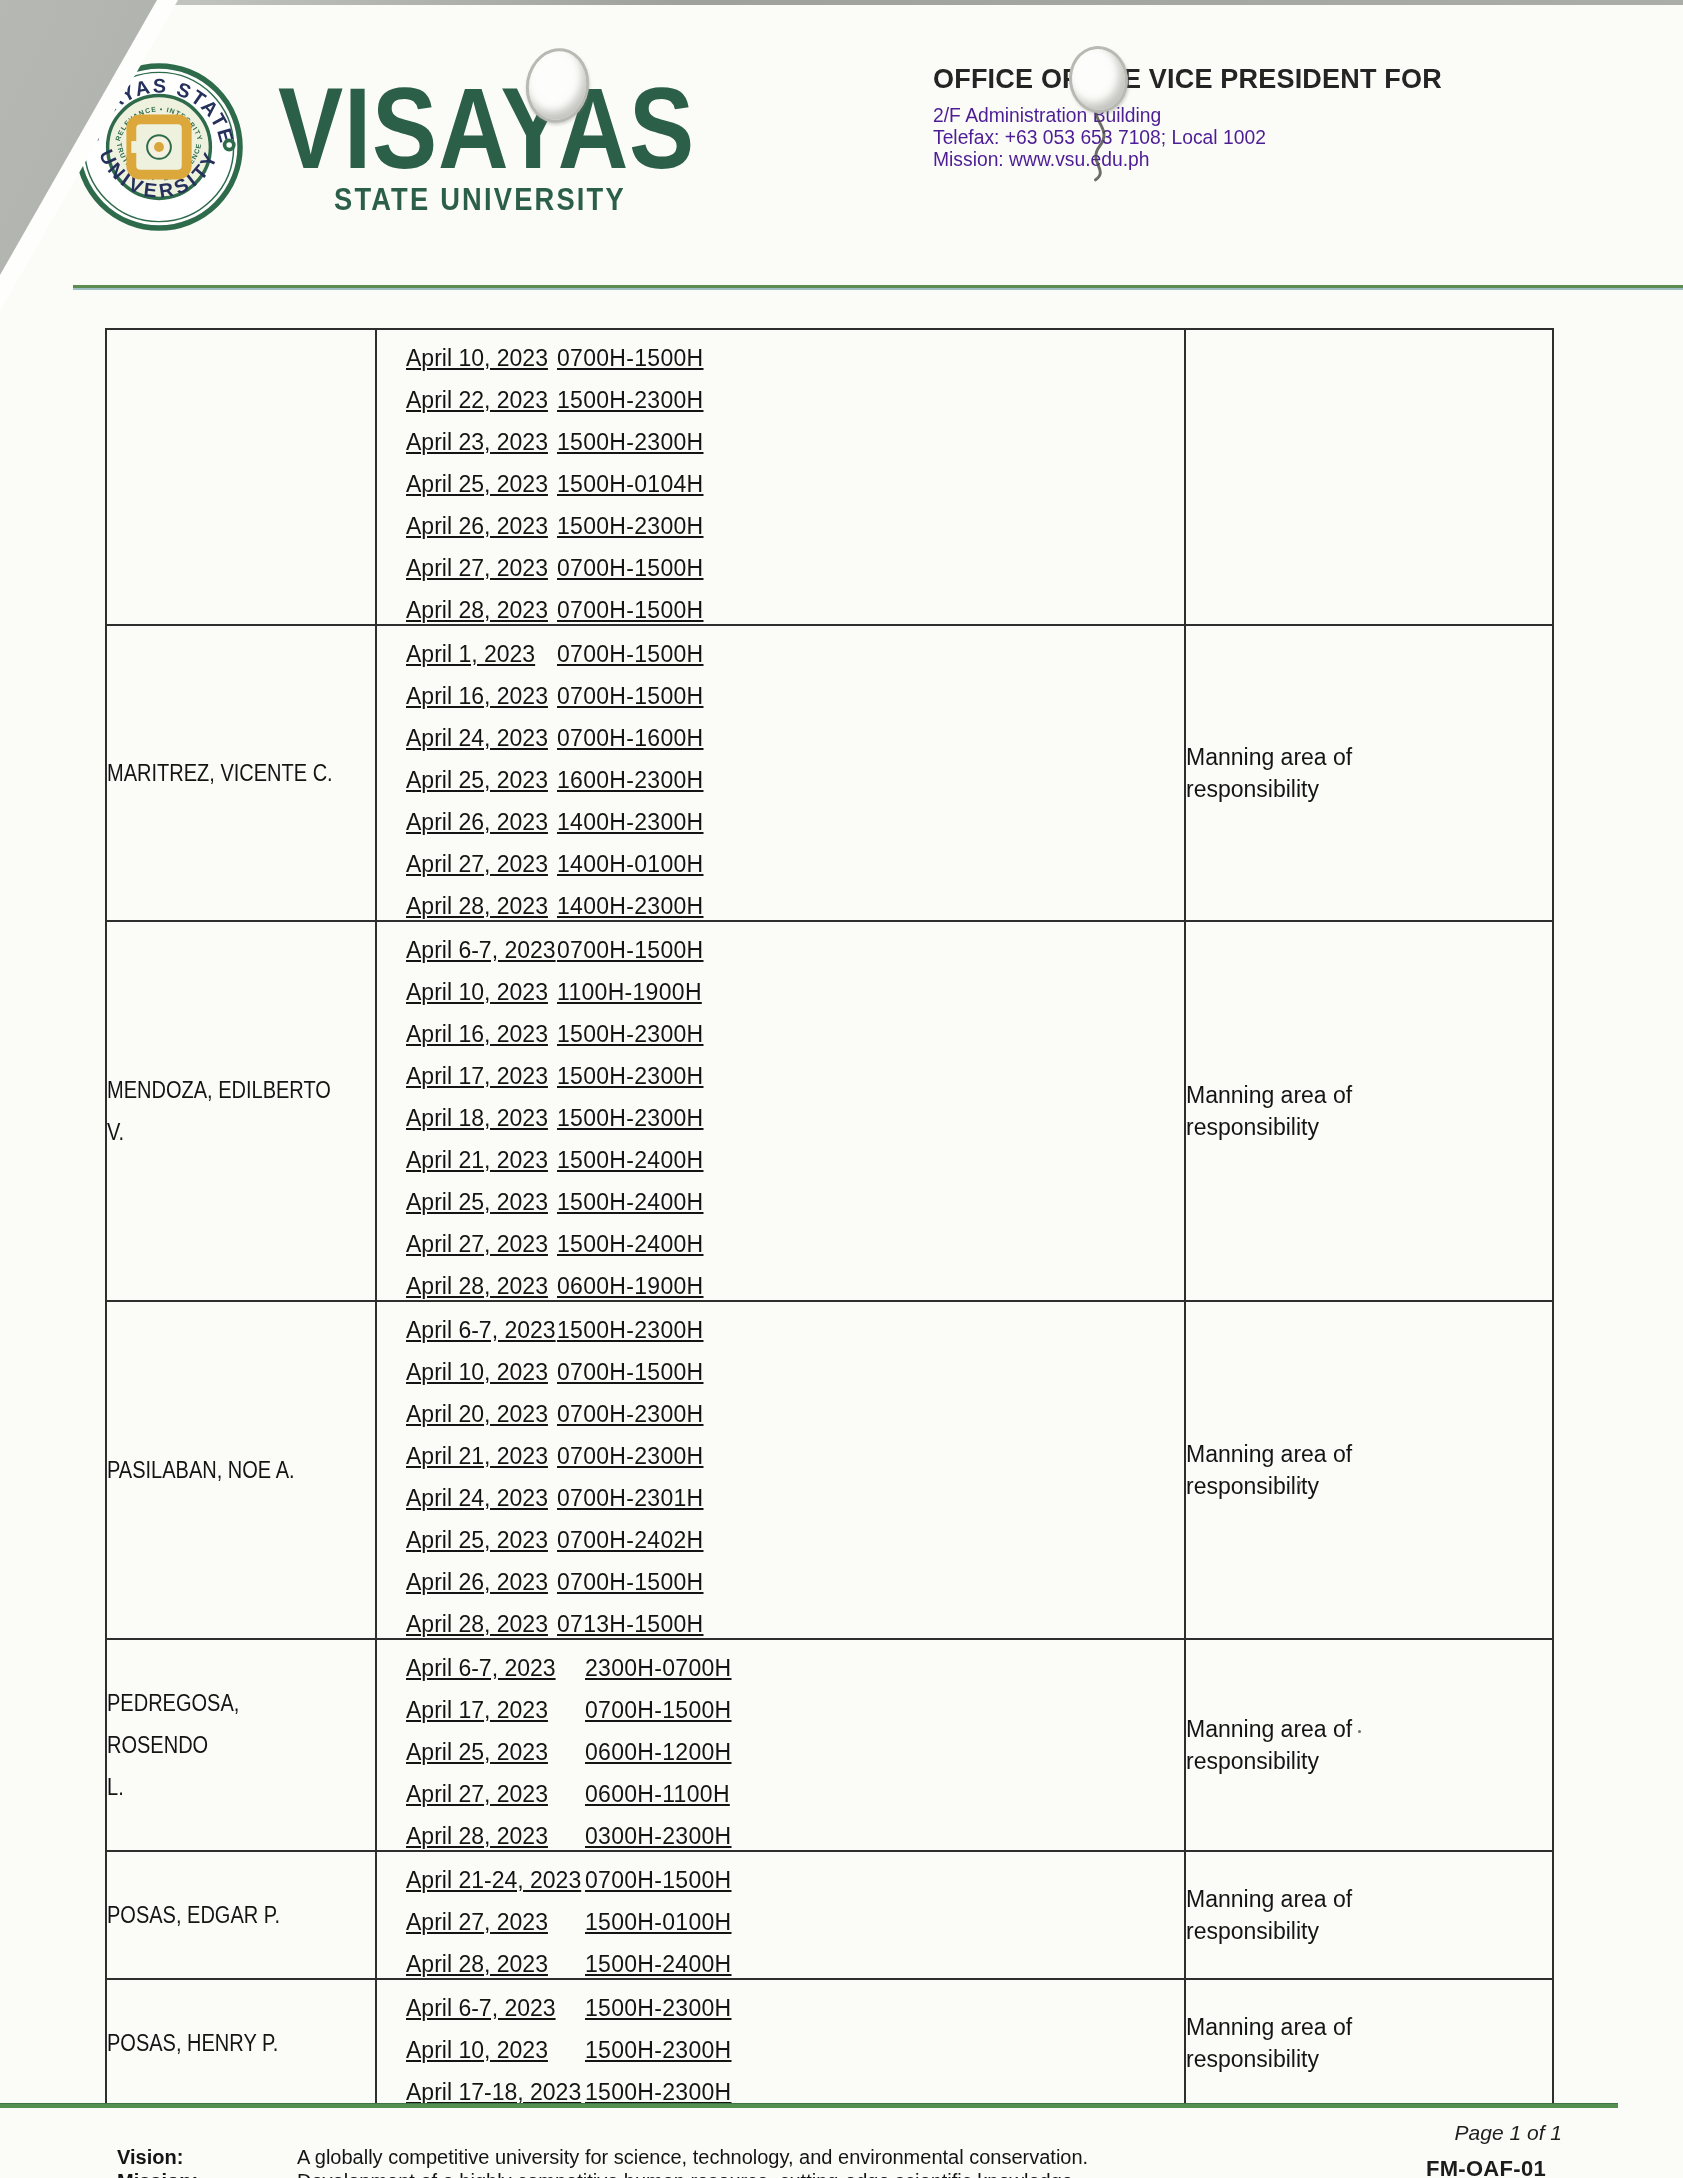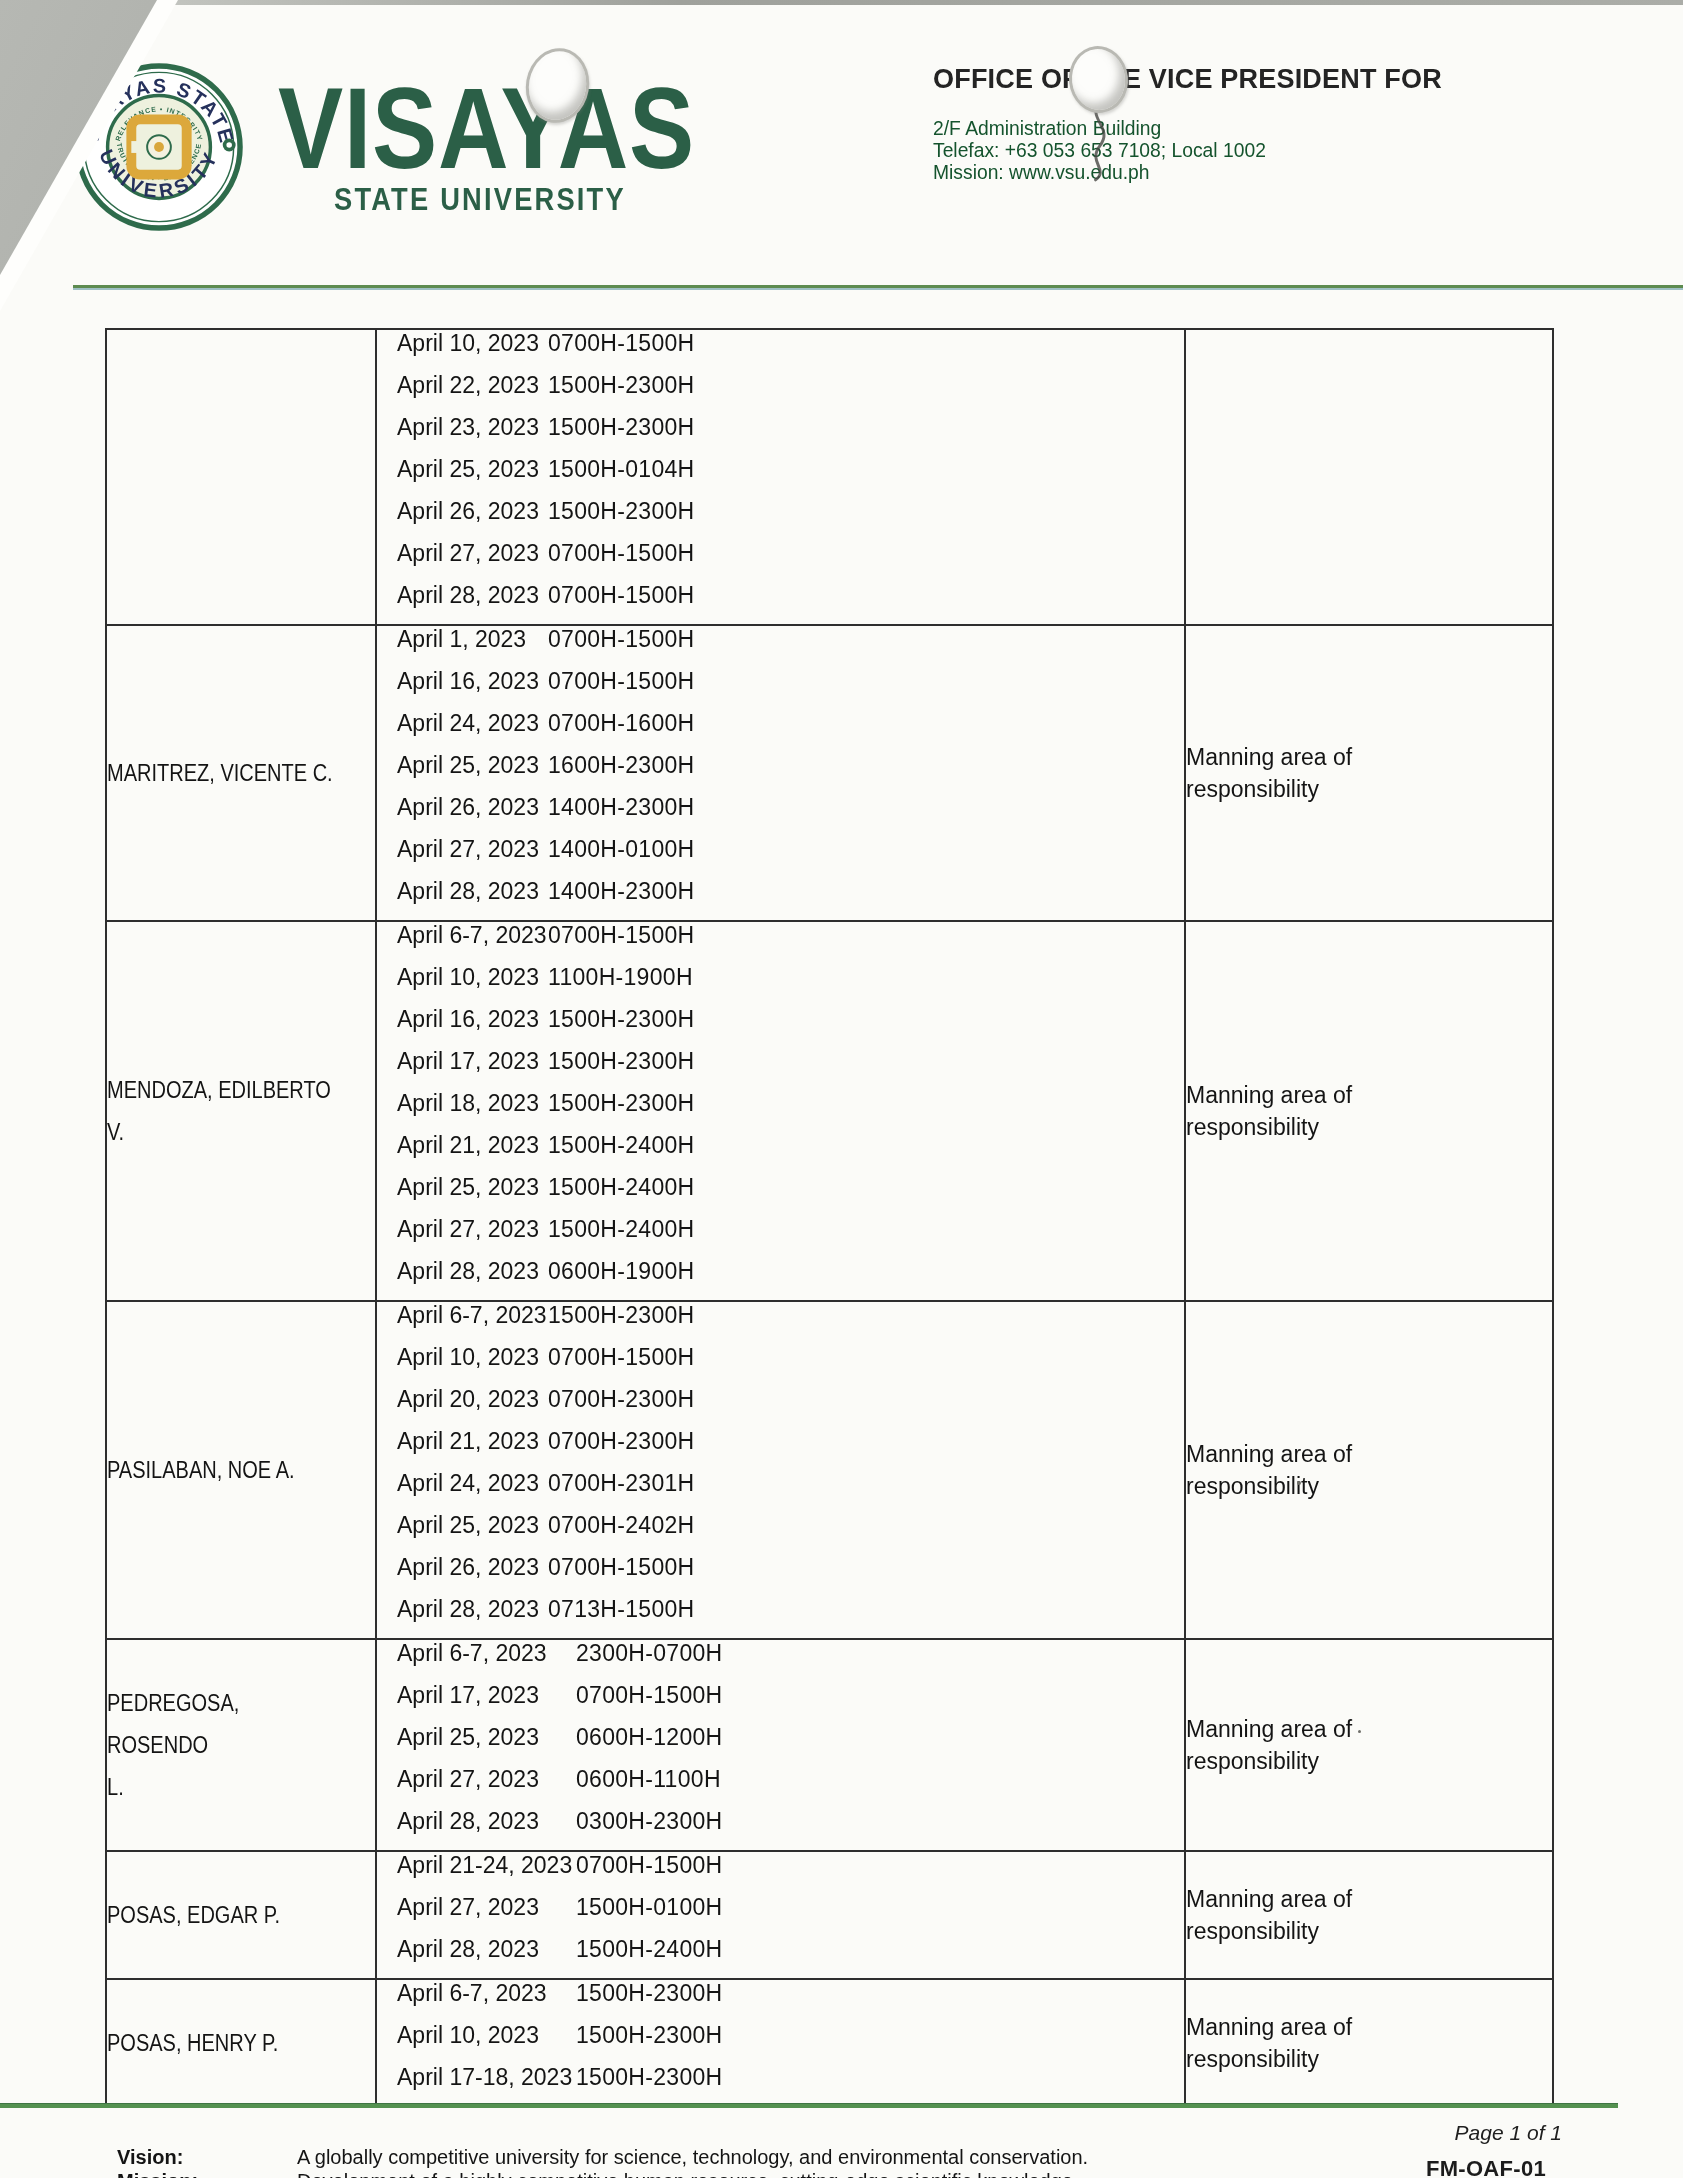--- a/index.html
+++ b/index.html
@@ -31,33 +31,33 @@
 
   
   .seal{position:absolute;left:73px;top:59px;width:172px;height:176px;z-index:2;}
   .wm-main{position:absolute;left:278px;top:79px;font-size:115px;line-height:99px;
     font-weight:bold;color:#2b5f47;letter-spacing:1px;
     transform:scaleX(.85);transform-origin:0 0;white-space:nowrap;}
   .wm-sub{position:absolute;left:334px;top:182px;font-size:31px;font-weight:bold;
     color:#2b5f47;letter-spacing:2.5px;transform:scaleX(.88);transform-origin:0 0;white-space:nowrap;}
   .office{position:absolute;left:933px;top:61px;width:693px;}
   .office-title{font-size:27px;font-weight:bold;line-height:36px;color:#242424;letter-spacing:0.2px;}
-  .office-info{margin-top:21px;font-size:19.3px;line-height:22px;color:#14532d;}
+  .office-info{margin-top:8px;font-size:19.3px;line-height:22px;color:#4c1d95;}
   .green-rule{position:absolute;left:73px;right:0;top:285px;height:5px;
     background:linear-gradient(#5d8b50 0 58%,#9dbfc4 58% 100%);}
 
   
   table.roster{position:absolute;left:105px;top:328px;width:1447px;
     border-collapse:collapse;table-layout:fixed;}
   table.roster td{border:2px solid #2e2e2e;padding:0;vertical-align:middle;}
   td.name-cell{vertical-align:top;padding:4px 4px 0 12px;}
   .name-text{display:inline-block;font-size:23px;line-height:42px;color:#141414;
     white-space:pre-line;transform:scaleX(.87);transform-origin:0 0;}
   td.sched-cell{vertical-align:top;padding-top:2px;}
-  .srow{height:42px;display:flex;align-items:flex-start;padding-left:20px;font-size:23px;color:#141414;}
+  .srow{height:42px;display:flex;align-items:flex-end;padding-left:29px;font-size:23px;color:#141414;text-decoration:underline;}
   .sdate{flex:none;width:151px;}
   tr.wide-gap .sdate{width:179px;}
   .stime{flex:none;letter-spacing:0.3px;}
   td.remarks-cell{padding-left:16px;}
   .remarks-text{display:inline-block;width:216px;font-size:23px;line-height:32px;color:#141414;}
 
   
   .footer-rule{position:absolute;left:0;top:2103px;width:1618px;height:5px;
     background:linear-gradient(#3f7544 0 30%,#549150 30% 100%);}
   .page-label{position:absolute;top:2121px;right:121px;font-size:21px;

